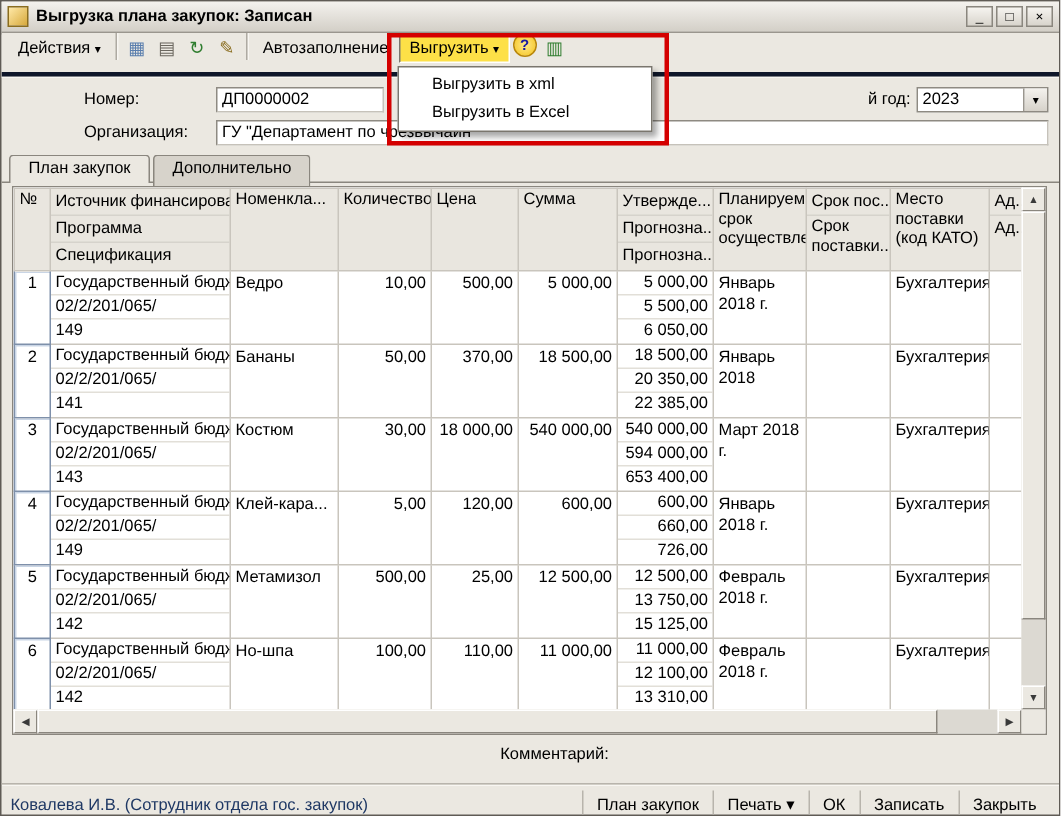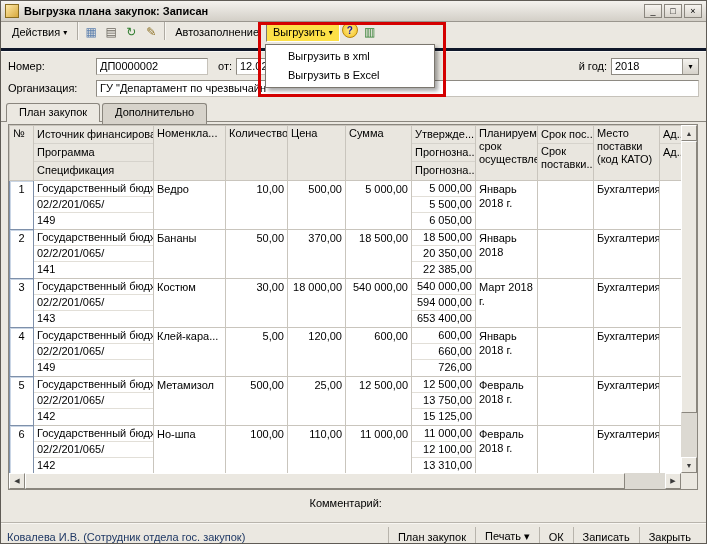--- a/index.html
+++ b/index.html
@@ -30,21 +30,21 @@
   .tsep{width:1px;height:18px;background:#aeaaa2;box-shadow:1px 0 0 #f8f6f2;margin:0 3px;}
   .iconbtn{width:20px;height:20px;display:inline-flex;align-items:center;justify-content:center;
     background:transparent;border:1px solid transparent;font-size:12px;padding:0;cursor:default;}
   .iconbtn.help{width:16px;height:16px;border-radius:50%;
     background:radial-gradient(#ffe98c,#f4c21a);border:1px solid #b8860b;
     color:#1a1aa0;font-weight:bold;font-size:10px;margin:0 2px;}
   
   .formarea{padding:4px 7px 2px 7px;}
   .formrow{display:flex;align-items:center;height:22px;}
   .flabel{white-space:nowrap;}
-  .w85{width:88px;flex:0 0 88px;}
+  .w85{width:88px;flex:0 0 88px;margin-left:48px;}
   .field{box-sizing:border-box;height:17px;background:#fff;border:1px solid #8e8a82;
     border-right-color:#c6c2ba;border-bottom-color:#c6c2ba;
     font-family:"Liberation Sans",sans-serif;font-size:11px;padding:0 3px;}
   .grow{flex:1 1 auto;}
   .spacer{flex:1 1 auto;}
   .combo{box-sizing:border-box;height:17px;background:#fff;border:1px solid #8e8a82;
     display:inline-flex;align-items:center;margin-left:4px;}
   .combo-text{flex:1;padding:0 3px;}
   .combo-btn{width:15px;height:15px;display:flex;align-items:center;justify-content:center;
     background:linear-gradient(#f4f2ee,#d6d2ca);border-left:1px solid #9a968e;font-size:8px;}
@@ -141,21 +141,21 @@
 
   <div class="formarea">
     <div class="formrow">
       <span class="flabel w85">Номер:</span>
       <input class="field" style="width: 112px;" value="ДП0000002">
       <span class="flabel" style="margin-left:10px">от:</span>
       <input class="field" style="width: 112px; margin-left: 4px;" value="12.02.2">
       <span class="spacer"></span>
       <span class="flabel">й год:</span>
       <span class="combo" style="width:88px">
-        <span class="combo-text">2018</span>
+        <span class="combo-text">2023</span>
         <span class="combo-btn">▾</span>
       </span>
     </div>
     <div class="formrow">
       <span class="flabel w85">Организация:</span>
       <input class="field grow" value="ГУ &quot;Департамент по чрезвычайн" style="">
     </div>
   </div>
 
   <div class="tabstrip" id="tabstrip"><span class="tab active">План закупок</span><span class="tab">Дополнительно</span></div>

